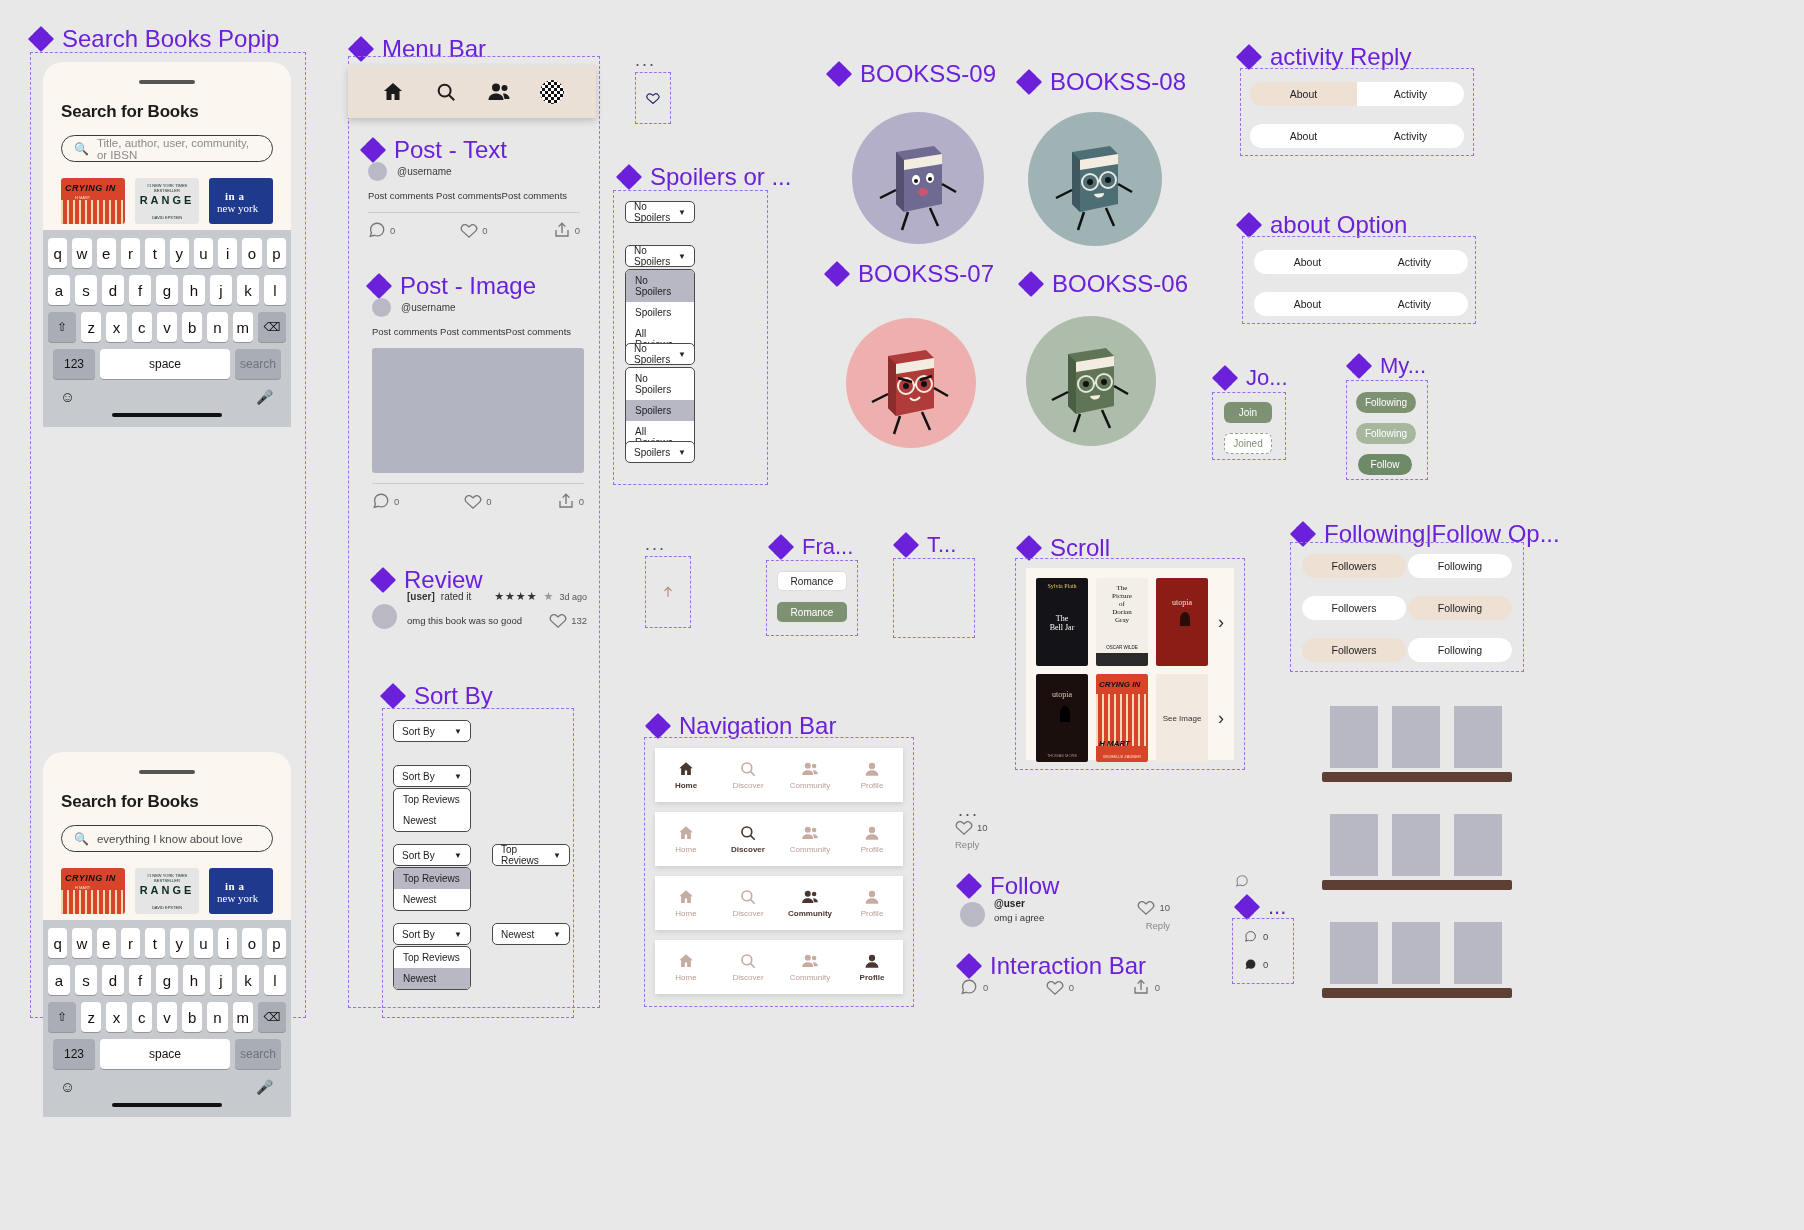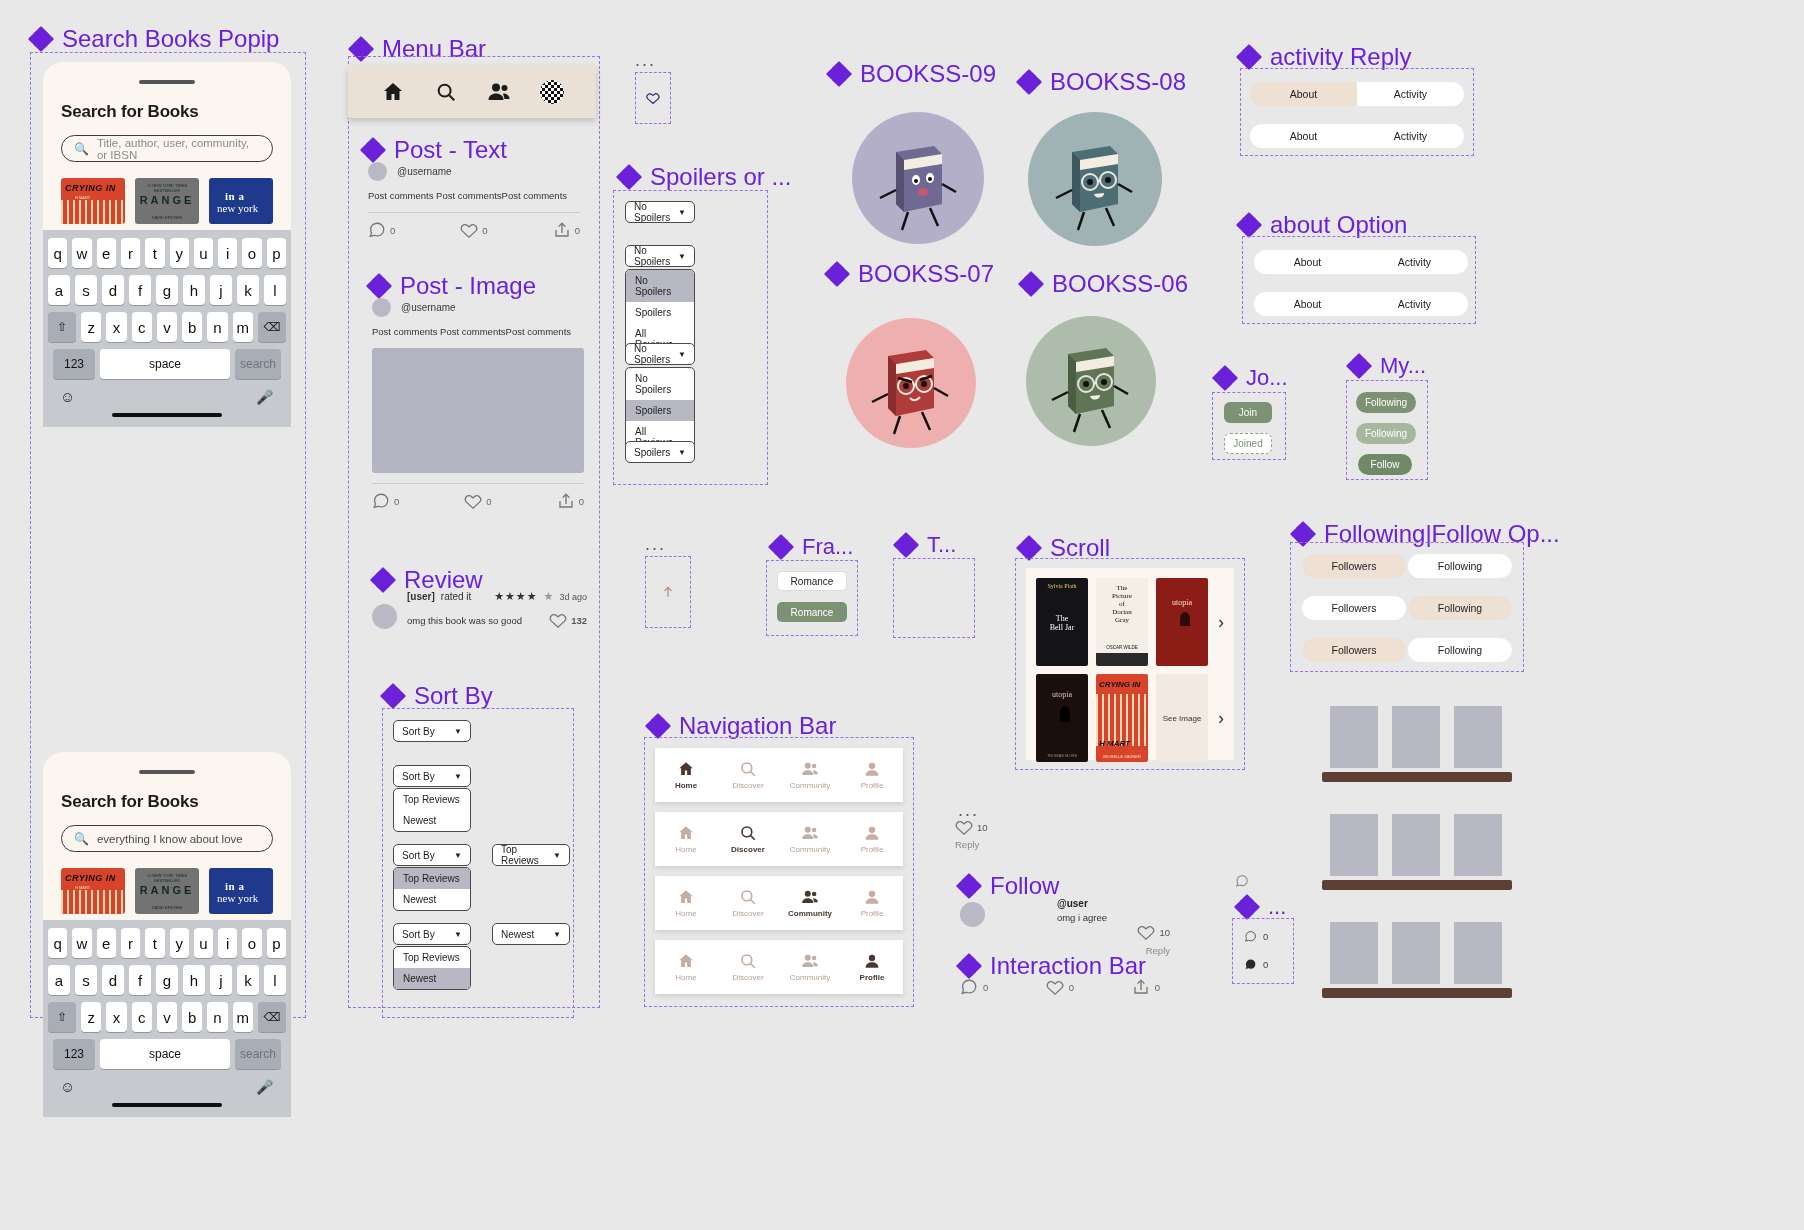--- a/index.html
+++ b/index.html
@@ -30,21 +30,21 @@
   .grabber { width:56px; height:4px; background:#555; border-radius:3px; margin:4px auto 18px; }
   .sheet h3 { font-size:17px; font-weight:700; letter-spacing:-0.2px; margin-bottom:13px; color:#1b1b1b;}
   .searchbar { border:1px solid #3a3a3a; border-radius:20px; height:27px; display:flex; align-items:center; gap:8px; padding:0 12px; background:#fcf6f0;}
   .searchbar .q { font-size:12px; font-weight:bold; }
   .searchbar span.txt { font-size:11.5px; color:#4a4a4a; }
   .searchbar span.ph { color:#8b8b8b; }
 
   .covers { display:flex; gap:10px; margin-top:16px; }
   .cover { width:64px; height:46px; border-radius:3px; overflow:hidden; position:relative; font-size:7px; }
   .cv-crying { background:#d8442a; }
-  .cv-range { background:#737373; }
+  .cv-range { background:#e5e5e5; }
   .cv-ny { background:#1f3a8c; }
   .cover .t1 { position:absolute; left:4px; top:5px; right:4px; color:#111; font-weight:bold; font-style:italic; font-size:9px; letter-spacing:.5px;}
   .cv-range .t1 { color:#0d2b22; letter-spacing:3px; font-style:normal; top:16px; text-align:center; left:0; right:0; font-size:11px;}
   .cv-range .t0 { position:absolute; top:5px; left:0; right:0; text-align:center; font-size:4px; color:#0d2b22;}
   .cv-range .t2 { position:absolute; bottom:4px; left:0; right:0; text-align:center; font-size:4px; color:#0d2b22;}
   .cv-ny .t1 { color:#fff; font-style:normal; font-family:"Liberation Serif", serif; font-size:11px; top:12px; left:16px;}
   .cv-ny .t2 { position:absolute; top:24px; left:8px; color:#fff; font-family:"Liberation Serif", serif; font-size:11px;}
   .cv-crying .lines { position:absolute; bottom:0; left:0; right:0; height:24px;
      background:repeating-linear-gradient(90deg,#f0d8b0 0 2px,transparent 2px 6px); }
   .cv-crying .t2 { position:absolute; top:17px; left:14px; color:#f5e3c8; font-size:4px;}
@@ -416,21 +416,21 @@
     <div style="flex:1;">
       <div style="display:flex; align-items:center; gap:6px; font-size:10px; color:#333;">
         <b>[user]</b>
         <span>rated it</span>
         <span style="margin-left:auto; color:#333; font-size:11px; letter-spacing:1px;">★★★★</span>
         <span style="color:#999; font-size:11px;">★</span>
         <span style="font-size:9px; color:#555;">3d ago</span>
       </div>
       <div style="display:flex; align-items:center; margin-top:8px;">
         <span style="font-size:9.5px; color:#333;">omg this book was so good</span>
-        <span style="margin-left:auto; display:flex; align-items:center; gap:4px; font-size:9.5px; color:#555;font-weight:bold;">
+        <span style="margin-left:auto; display:flex; align-items:center; gap:4px; font-size:9.5px; color:#555;">
           <svg class="ico" width="12" height="12" viewBox="0 0 24 24" fill="none" stroke="#777" stroke-width="1.8">
               <path d="M20.8 6.6a5 5 0 0 0-7-.4L12 7.8l-1.8-1.6a5 5 0 0 0-7 7.3L12 21.5l8.8-8a5 5 0 0 0 0-6.9z"></path>
             </svg>
           <span>132</span>
         </span>
       </div>
     </div>
   </div>
 </div>
 
@@ -1009,21 +1009,21 @@
       <i></i>
       <i></i>
       <i></i>
       <i></i>
     </span>
   <span>Follow</span>
 </div>
 <div class="abs" style="left:960px; top:898px; width:210px; display:flex; gap:9px;">
   <div class="avatar big" style="margin-top:4px;"></div>
   <div style="flex:1;">
-    <div style="display:flex; align-items:center;flex-direction:column;">
+    <div style="display:flex; align-items:flex-start;">
       <div>
         <div style="font-size:10px; font-weight:bold; color:#222;">@user</div>
         <div style="font-size:9.5px; color:#333; margin-top:3px;">omg i agree</div>
       </div>
       <div style="margin-left:auto; text-align:right;">
         <div style="display:flex; align-items:center; gap:4px; font-size:9.5px; color:#555;">
           <svg class="ico" width="11" height="11" viewBox="0 0 24 24" fill="none" stroke="#777" stroke-width="1.8">
               <path d="M20.8 6.6a5 5 0 0 0-7-.4L12 7.8l-1.8-1.6a5 5 0 0 0-7 7.3L12 21.5l8.8-8a5 5 0 0 0 0-6.9z"></path>
             </svg>
           <span>10</span>

